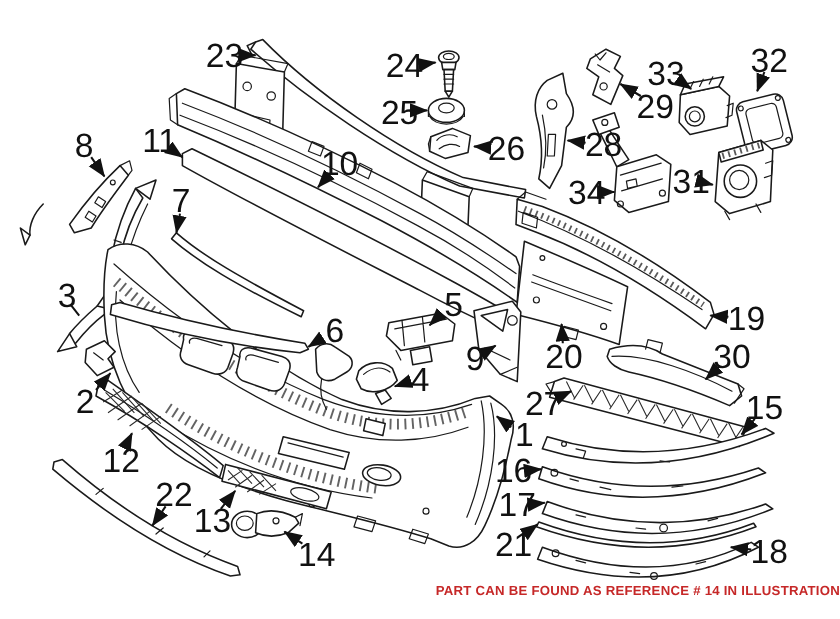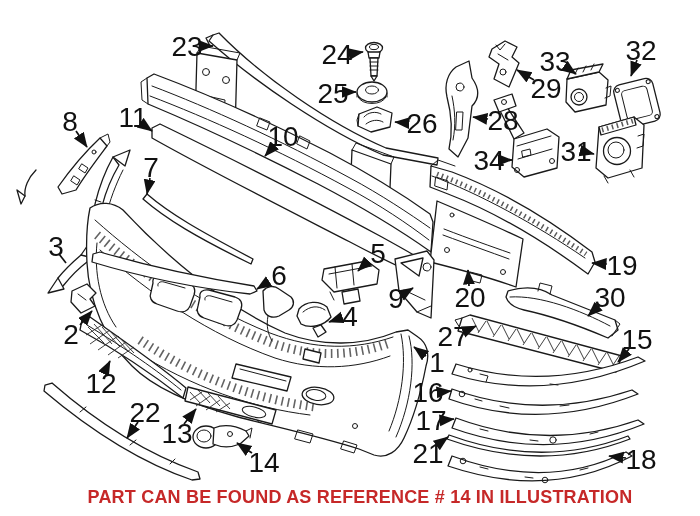--- a/index.html
+++ b/index.html
@@ -8,22 +8,22 @@
   svg{position:absolute;left:0;top:0;}
   svg *{vector-effect:none;}
   .ln{fill:none;stroke:#1a1a1a;stroke-width:1.3;stroke-linejoin:round;stroke-linecap:round;}
   .f{fill:#ffffff;stroke:#1a1a1a;stroke-width:1.3;stroke-linejoin:round;stroke-linecap:round;}
   .thin{fill:none;stroke:#1a1a1a;stroke-width:1;stroke-linejoin:round;stroke-linecap:round;}
   .mesh{fill:none;stroke:#2a2a2a;stroke-width:.9;}
   .ticks{fill:none;stroke:#2f2f2f;stroke-width:9;stroke-dasharray:1.6 4.6;opacity:.75;}
   .ticks-sm{fill:none;stroke:#2f2f2f;stroke-width:5;stroke-dasharray:1.5 3.6;opacity:.8;}
   .leader{fill:none;stroke:#111;stroke-width:1.7;}
   .lbl{font-family:"Liberation Sans",sans-serif;font-size:28px;fill:#111;text-anchor:middle;}
-  #caption{position:absolute;left:0;right:0;top:487px;text-align:center;
-           font-size:18px;font-weight:bold;letter-spacing:.2px;color:#C62828;margin-left:20px;}
+  #caption{position:absolute;left:0;right:0;top:487px;text-align:right;
+           font-size:11px;font-weight:bold;letter-spacing:.2px;color:#C62828;margin-left:20px;}
 </style>
 </head>
 <body>
 
 <div id="stage">
 <svg width="700" height="516" viewBox="0 0 700 516">
   <defs>
     <marker id="ah" markerWidth="10" markerHeight="9" refX="8.5" refY="3.5" orient="auto">
       <path d="M0,0 L9,3.5 L0,7 Z" fill="#111" stroke="none"></path>
     </marker>

